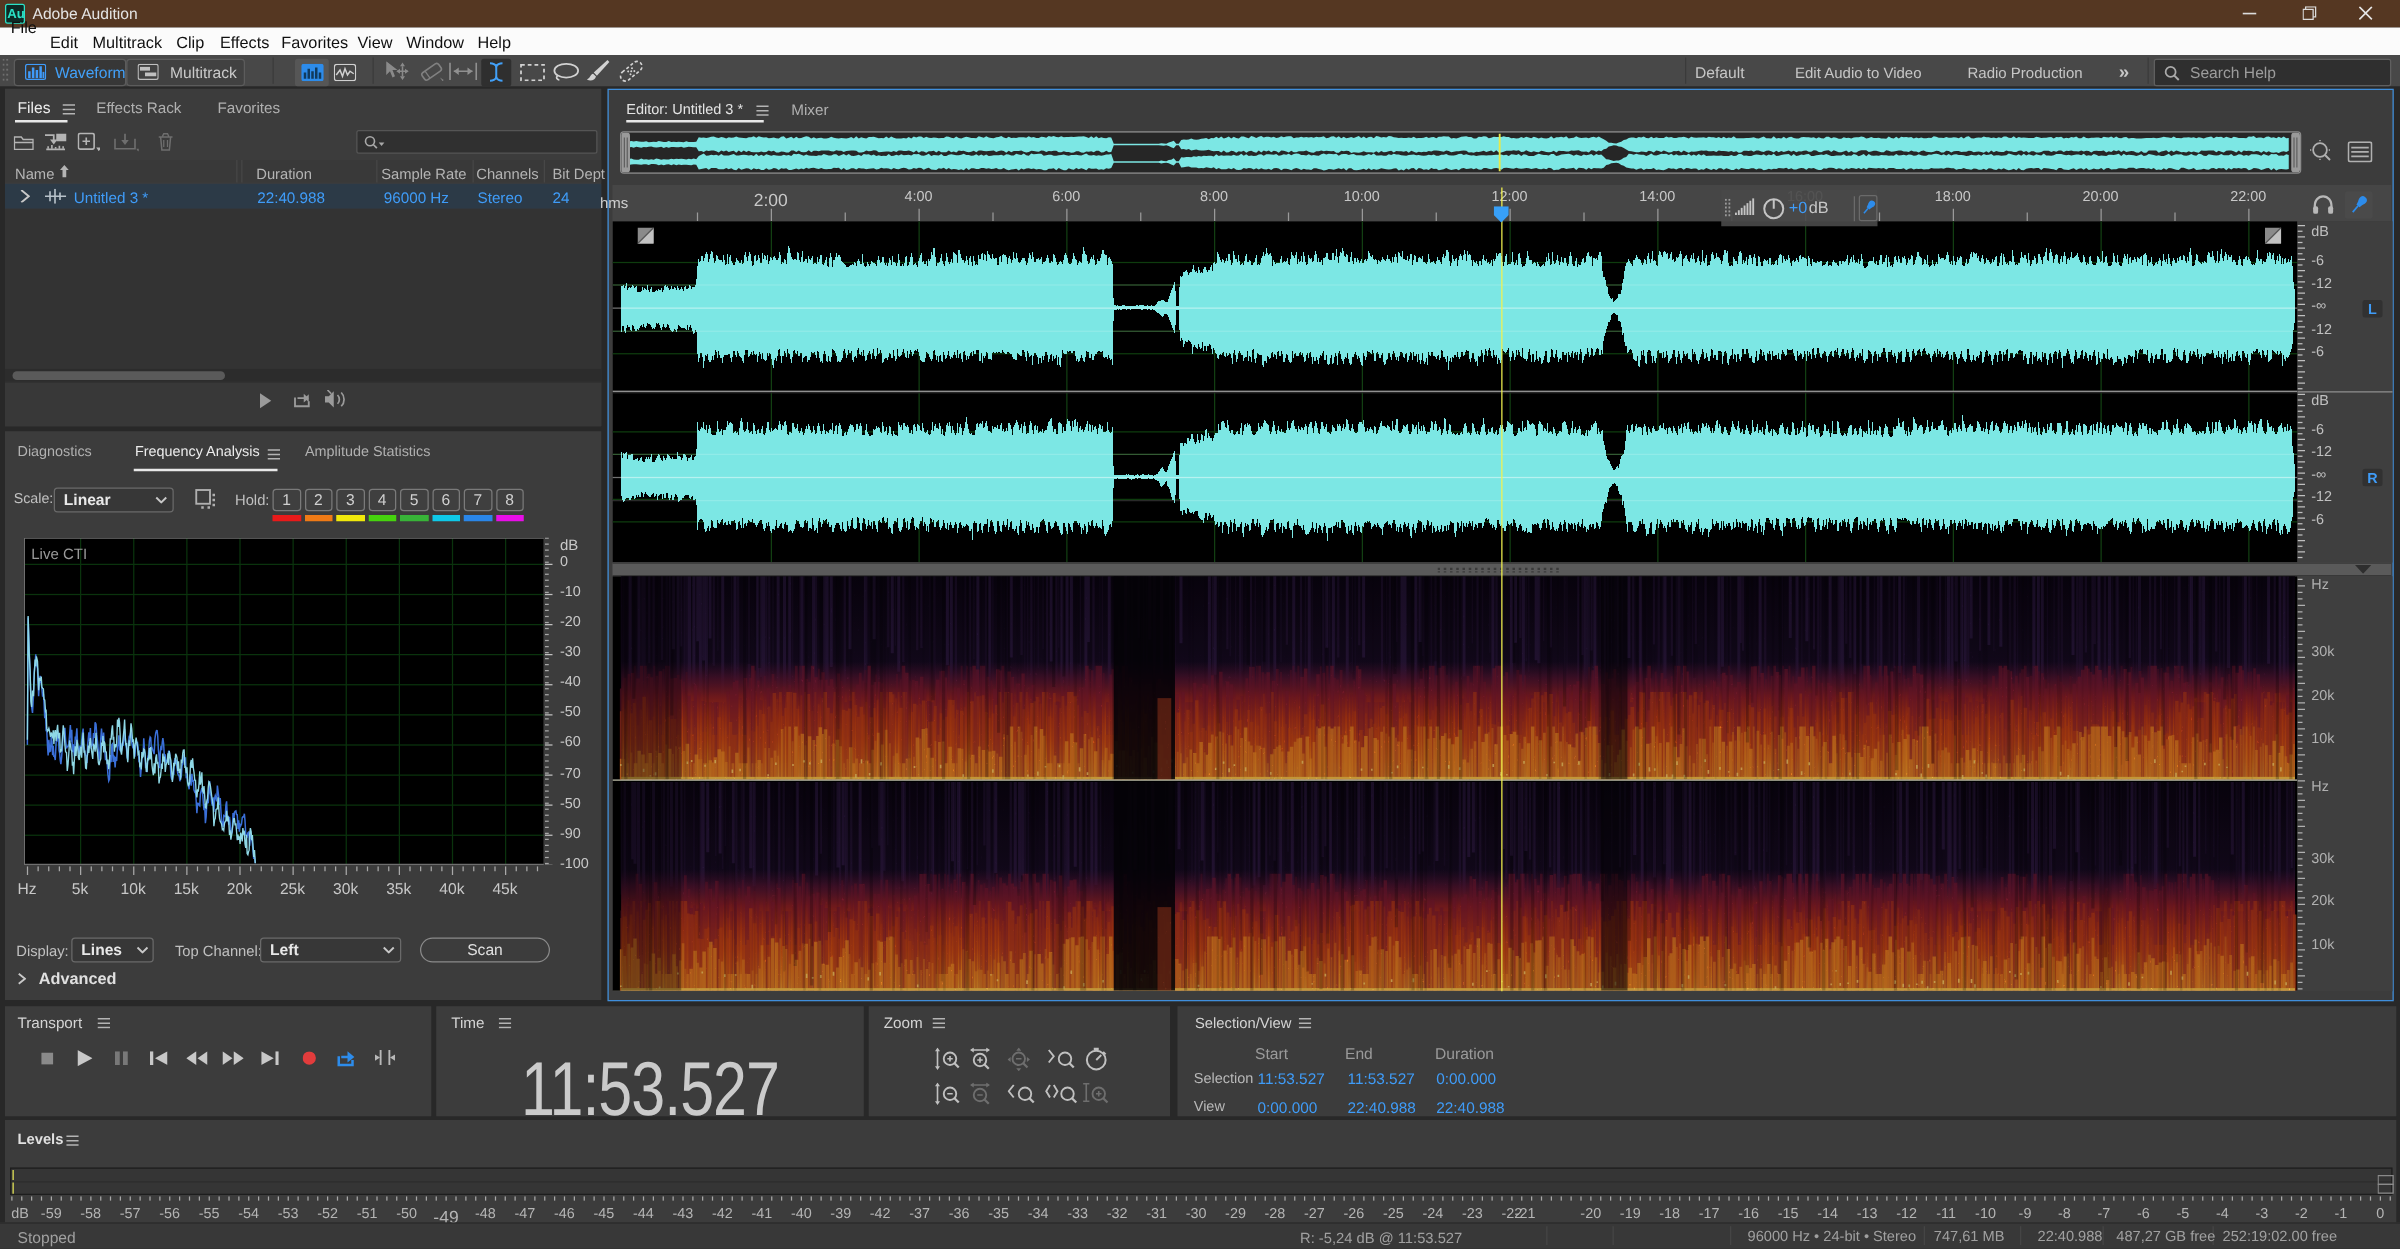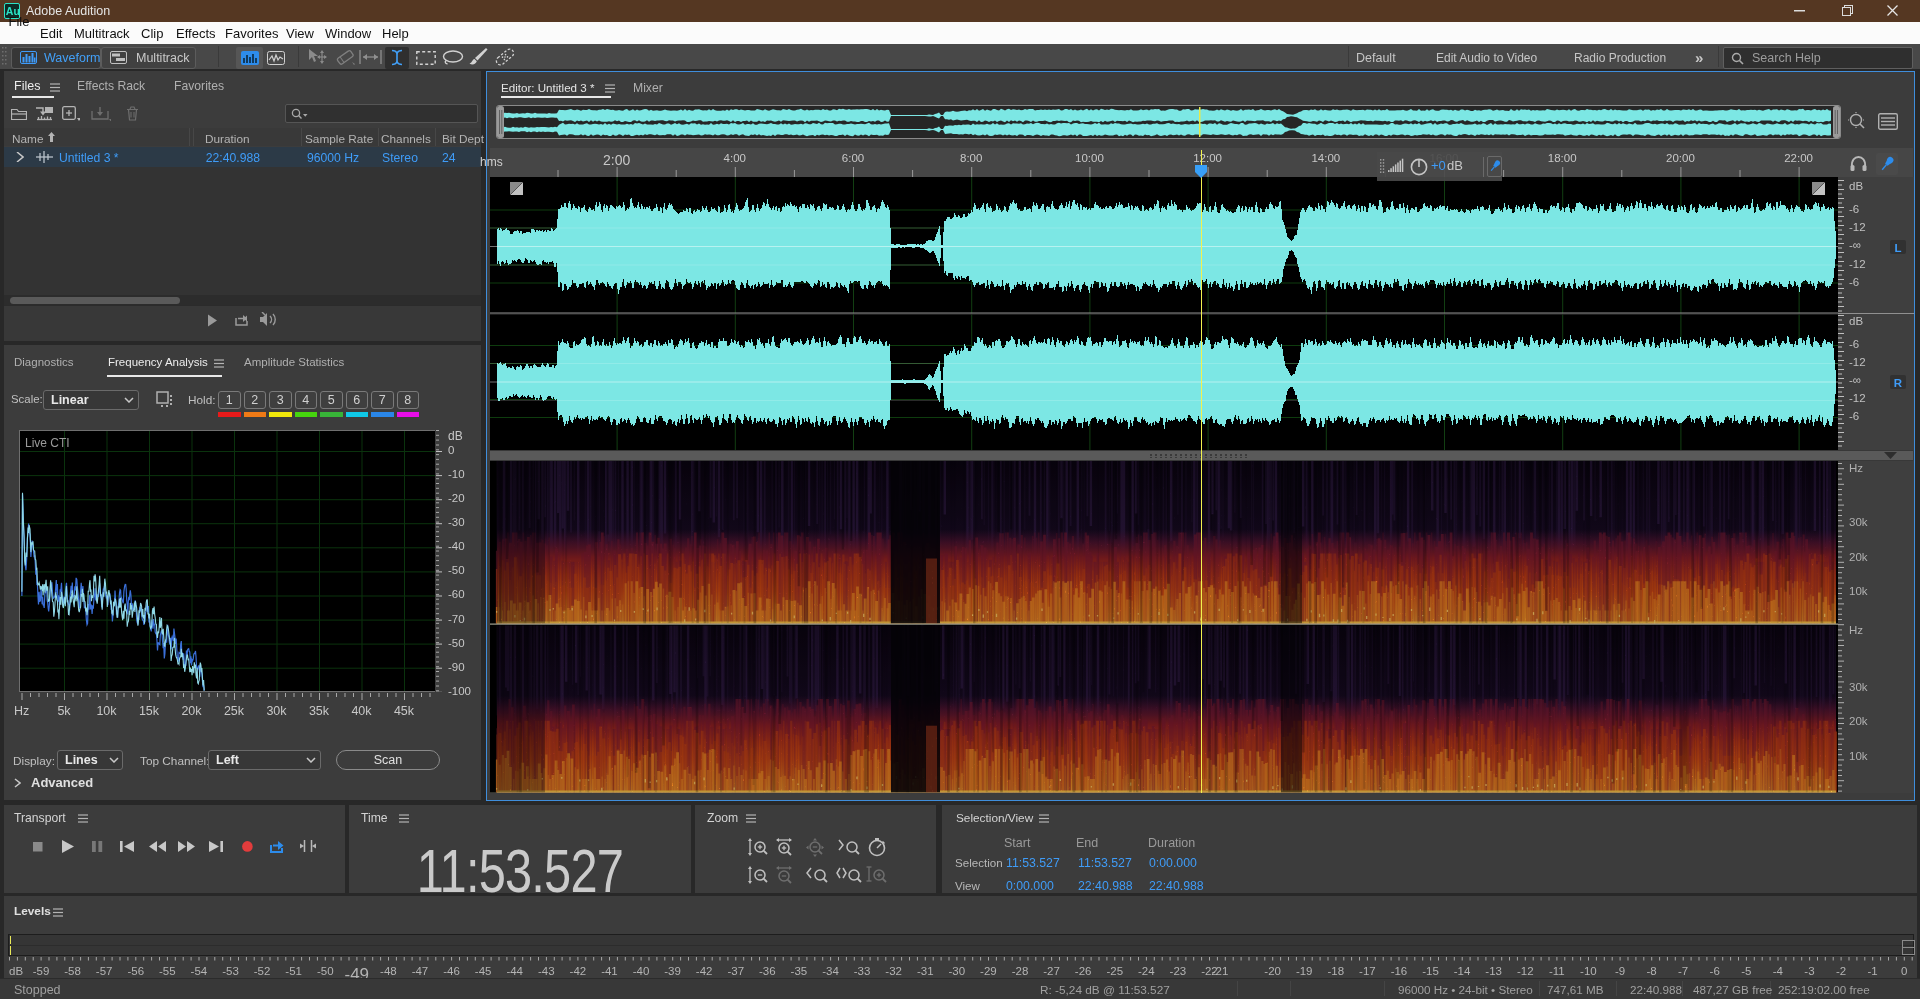--- a/index.html
+++ b/index.html
@@ -1386,21 +1386,21 @@
 <div class="t" style="left:41.0px;top:965px;font-size:11.5px;color:#b4b4b4;font-weight:normal;transform:translateX(-50%);">-59</div>
 <div class="t" style="left:72.58px;top:965px;font-size:11.5px;color:#b4b4b4;font-weight:normal;transform:translateX(-50%);">-58</div>
 <div class="t" style="left:104.16px;top:965px;font-size:11.5px;color:#b4b4b4;font-weight:normal;transform:translateX(-50%);">-57</div>
 <div class="t" style="left:135.74px;top:965px;font-size:11.5px;color:#b4b4b4;font-weight:normal;transform:translateX(-50%);">-56</div>
 <div class="t" style="left:167.32px;top:965px;font-size:11.5px;color:#b4b4b4;font-weight:normal;transform:translateX(-50%);">-55</div>
 <div class="t" style="left:198.89999999999998px;top:965px;font-size:11.5px;color:#b4b4b4;font-weight:normal;transform:translateX(-50%);">-54</div>
 <div class="t" style="left:230.48px;top:965px;font-size:11.5px;color:#b4b4b4;font-weight:normal;transform:translateX(-50%);">-53</div>
 <div class="t" style="left:262.06px;top:965px;font-size:11.5px;color:#b4b4b4;font-weight:normal;transform:translateX(-50%);">-52</div>
 <div class="t" style="left:293.64px;top:965px;font-size:11.5px;color:#b4b4b4;font-weight:normal;transform:translateX(-50%);">-51</div>
 <div class="t" style="left:325.21999999999997px;top:965px;font-size:11.5px;color:#b4b4b4;font-weight:normal;transform:translateX(-50%);">-50</div>
-<div class="t" style="left:356.79999999999995px;top:965px;font-size:17px;color:#b4b4b4;font-weight:normal;transform:translateX(-50%);">-49</div>
+<div class="t" style="left:356.79999999999995px;top:965px;font-size:14px;color:#b4b4b4;font-weight:normal;transform:translateX(-50%);">-49</div>
 <div class="t" style="left:388.38px;top:965px;font-size:11.5px;color:#b4b4b4;font-weight:normal;transform:translateX(-50%);">-48</div>
 <div class="t" style="left:419.96px;top:965px;font-size:11.5px;color:#b4b4b4;font-weight:normal;transform:translateX(-50%);">-47</div>
 <div class="t" style="left:451.53999999999996px;top:965px;font-size:11.5px;color:#b4b4b4;font-weight:normal;transform:translateX(-50%);">-46</div>
 <div class="t" style="left:483.12px;top:965px;font-size:11.5px;color:#b4b4b4;font-weight:normal;transform:translateX(-50%);">-45</div>
 <div class="t" style="left:514.7px;top:965px;font-size:11.5px;color:#b4b4b4;font-weight:normal;transform:translateX(-50%);">-44</div>
 <div class="t" style="left:546.28px;top:965px;font-size:11.5px;color:#b4b4b4;font-weight:normal;transform:translateX(-50%);">-43</div>
 <div class="t" style="left:577.86px;top:965px;font-size:11.5px;color:#b4b4b4;font-weight:normal;transform:translateX(-50%);">-42</div>
 <div class="t" style="left:609.4399999999999px;top:965px;font-size:11.5px;color:#b4b4b4;font-weight:normal;transform:translateX(-50%);">-41</div>
 <div class="t" style="left:641.02px;top:965px;font-size:11.5px;color:#b4b4b4;font-weight:normal;transform:translateX(-50%);">-40</div>
 <div class="t" style="left:672.5999999999999px;top:965px;font-size:11.5px;color:#b4b4b4;font-weight:normal;transform:translateX(-50%);">-39</div>

